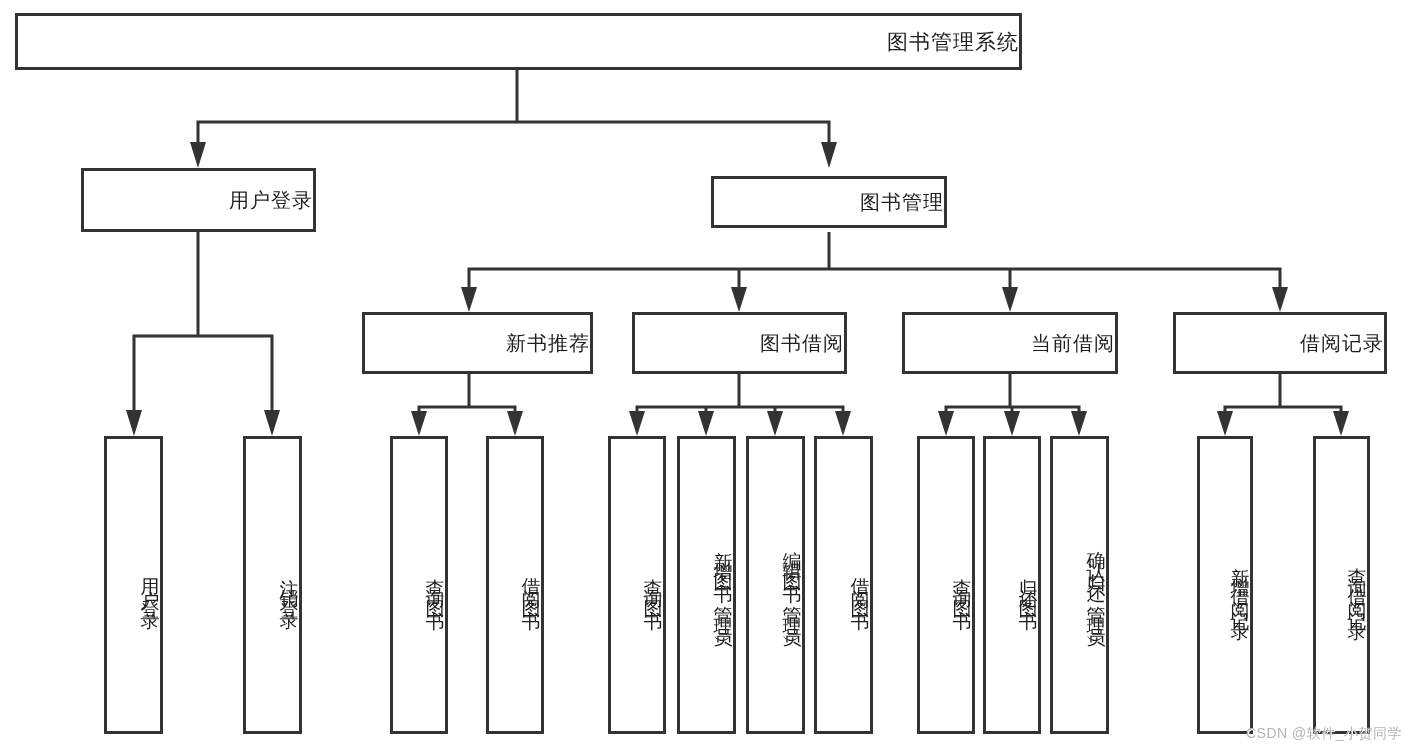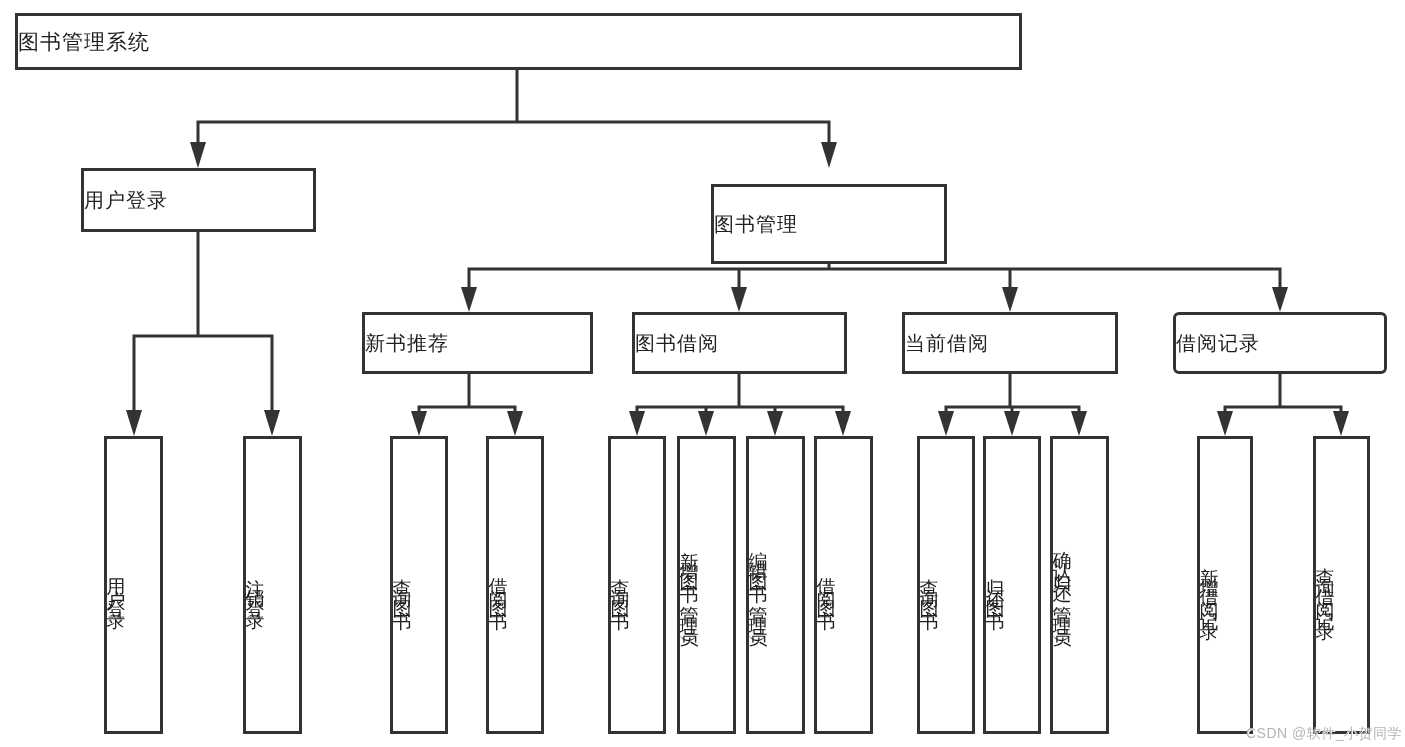--- a/index.html
+++ b/index.html
@@ -23,21 +23,21 @@
   #wires path { stroke: #333333; stroke-width: 3; fill: none; }
   #wires polygon { fill: #333333; stroke: none; }
 
   .node {
     position: absolute;
     box-sizing: border-box;
     border: 3px solid #333333;
     background: #ffffff;
     display: flex;
     align-items: center;
-    justify-content: flex-start;
+    justify-content: flex-end;
     z-index: 2;
   }
 
   .hlabel {
     font-size: 20px;
     letter-spacing: 1px;
     color: #1f1f1f;
     white-space: nowrap;
   }
   .root .hlabel { font-size: 21px; }
@@ -105,34 +105,34 @@
     <polygon points="1333,411 1349,411 1341,436"></polygon>
   </svg>
 
   <div class="node root" style="left:15px; top:13px; width:1007px; height:57px;">
     <span class="hlabel">图书管理系统</span>
   </div>
 
   <div class="node" style="left:81px; top:168px; width:235px; height:64px;">
     <span class="hlabel">用户登录</span>
   </div>
-  <div class="node" style="left:711px; top:184px; width:236px; height:80px;">
+  <div class="node" style="left:711px; top:176px; width:236px; height:52px;">
     <span class="hlabel">图书管理</span>
   </div>
 
   <div class="node" style="left:362px; top:312px; width:231px; height:62px;">
     <span class="hlabel">新书推荐</span>
   </div>
   <div class="node" style="left:902px; top:312px; width:216px; height:62px;">
     <span class="hlabel">当前借阅</span>
   </div>
   <div class="node" style="left:632px; top:312px; width:215px; height:62px;">
     <span class="hlabel">图书借阅</span>
   </div>
-  <div class="node" style="left:1173px; top:312px; width:214px; height:62px;border-radius:6px;">
+  <div class="node" style="left:1173px; top:312px; width:214px; height:62px;">
     <span class="hlabel">借阅记录</span>
   </div>
 
   <div class="node vnode" style="left:104px; width:59px;">
     <span class="vlabel">用户登录</span>
   </div>
   <div class="node vnode" style="left:243px; width:59px;">
     <span class="vlabel">注销登录</span>
   </div>
 

